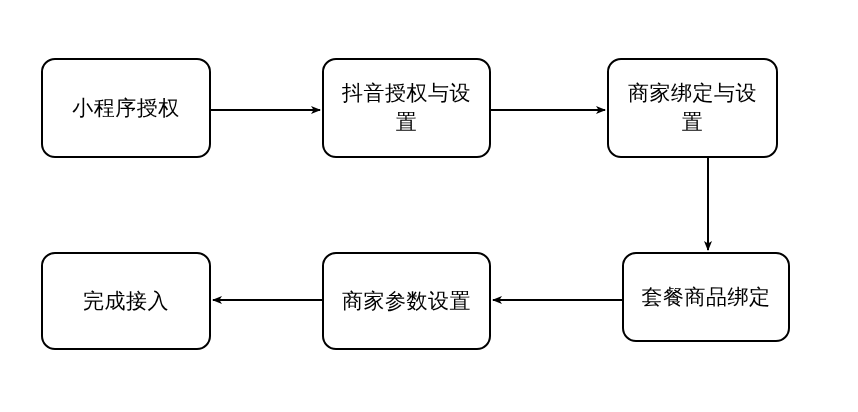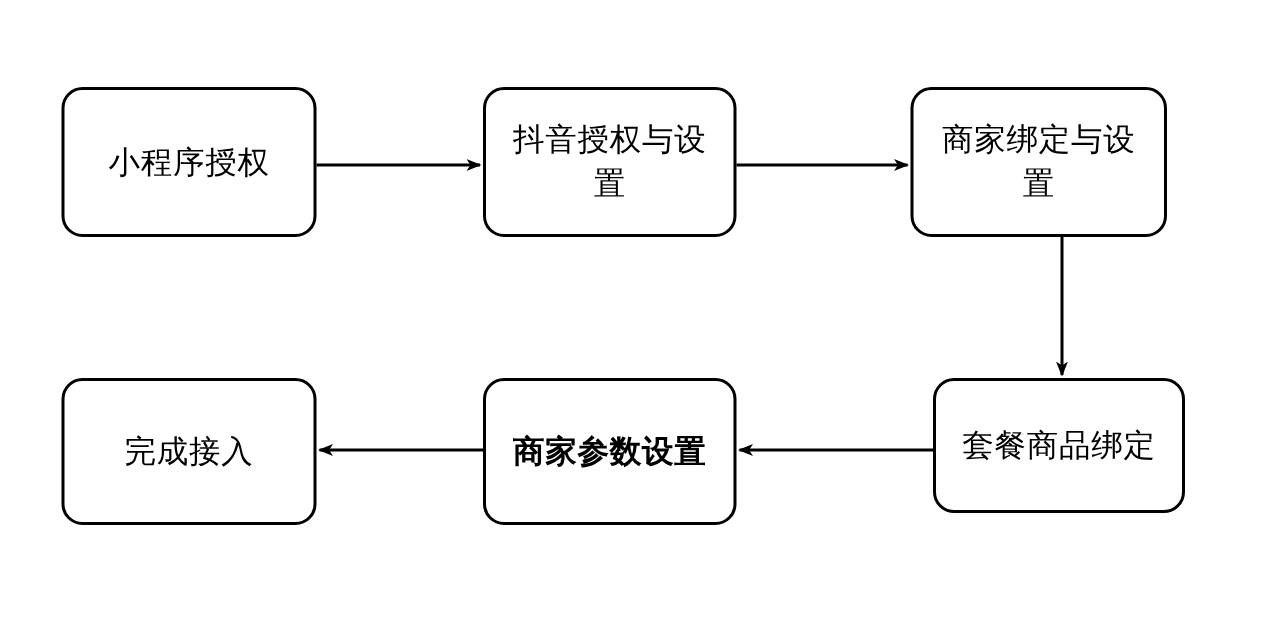--- a/index.html
+++ b/index.html
@@ -85,21 +85,21 @@
   </div>
 
   <div class="node-box" style="left:607px; top:58px; width:171px; height:100px;">
     <span class="node-label wrapped">商家绑定与设置</span>
   </div>
 
   <div class="node-box" style="left:622px; top:252px; width:168px; height:90px;">
     <span class="node-label">套餐商品绑定</span>
   </div>
 
-  <div class="node-box" style="left:322px; top:252px; width:169px; height:98px;font-weight:bold;">
+  <div class="node-box" style="left:322px; top:252px; width:169px; height:98px;">
     <span class="node-label">商家参数设置</span>
   </div>
 
   <div class="node-box" style="left:41px; top:252px; width:170px; height:98px;text-align:right;">
     <span class="node-label">完成接入</span>
   </div>
 
 </div>
 
 </body></html>

